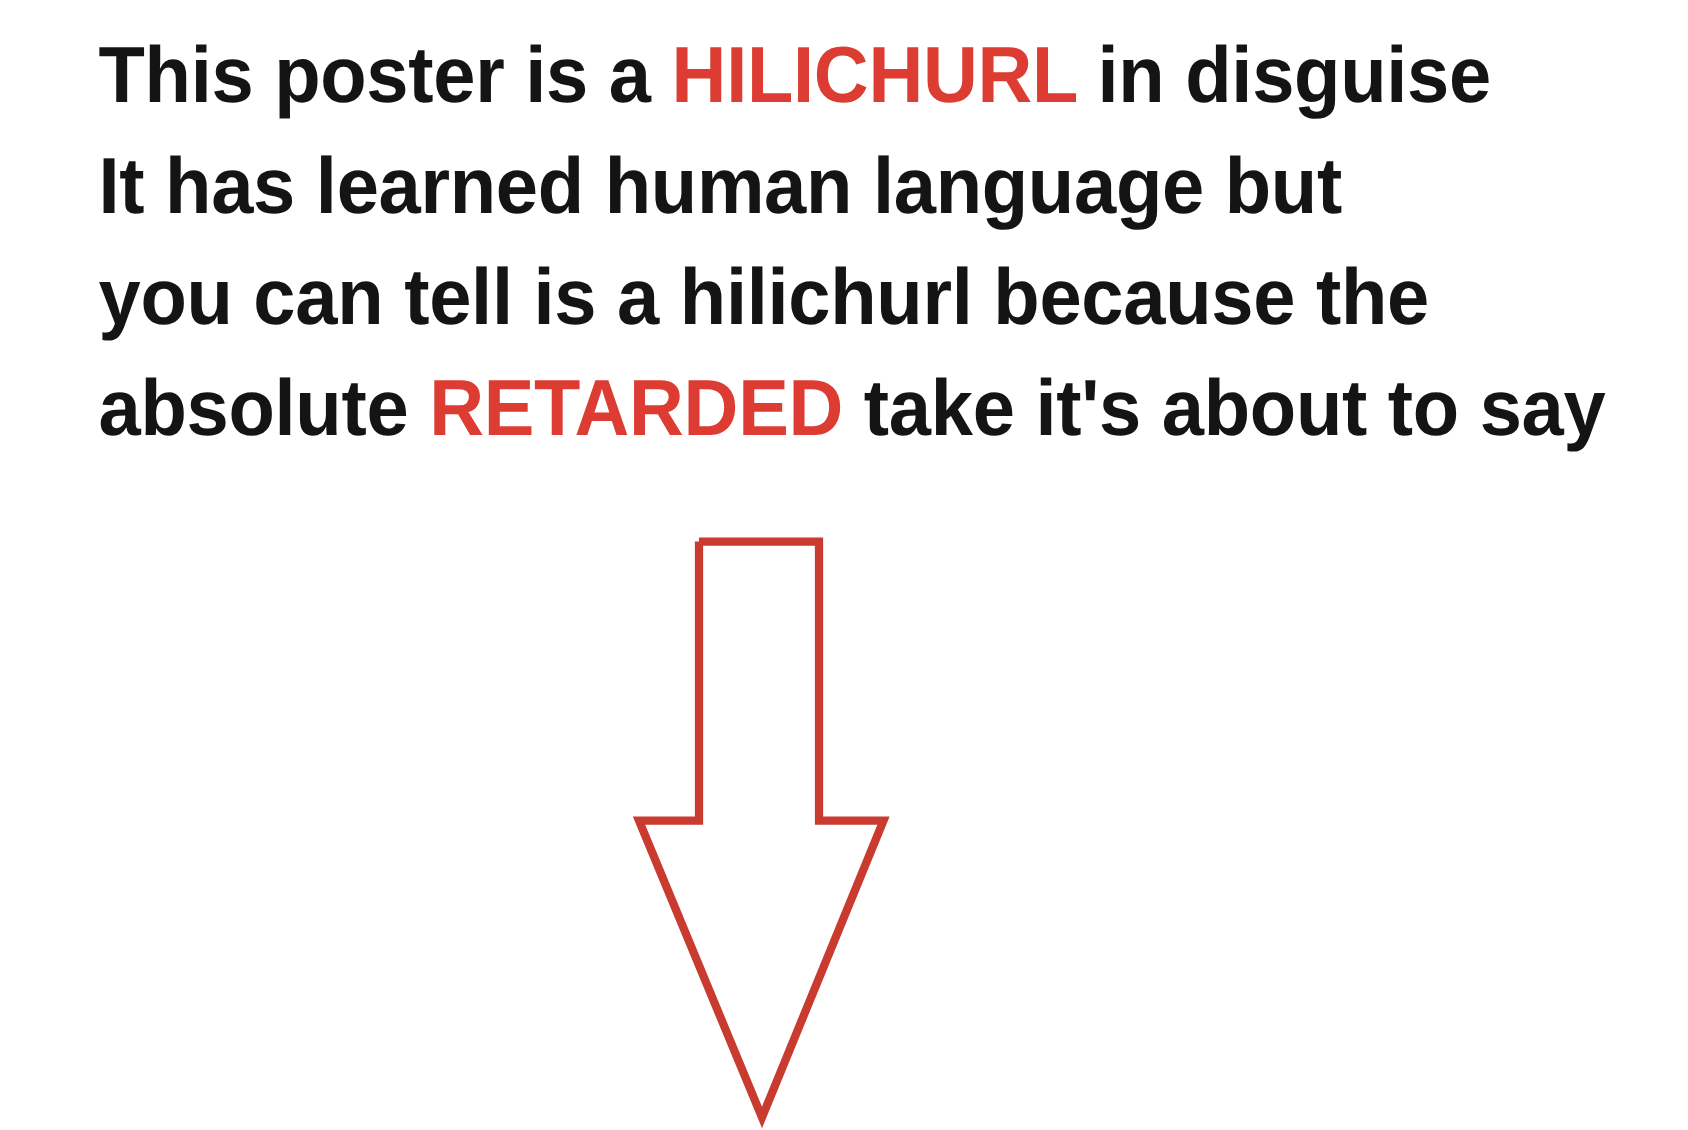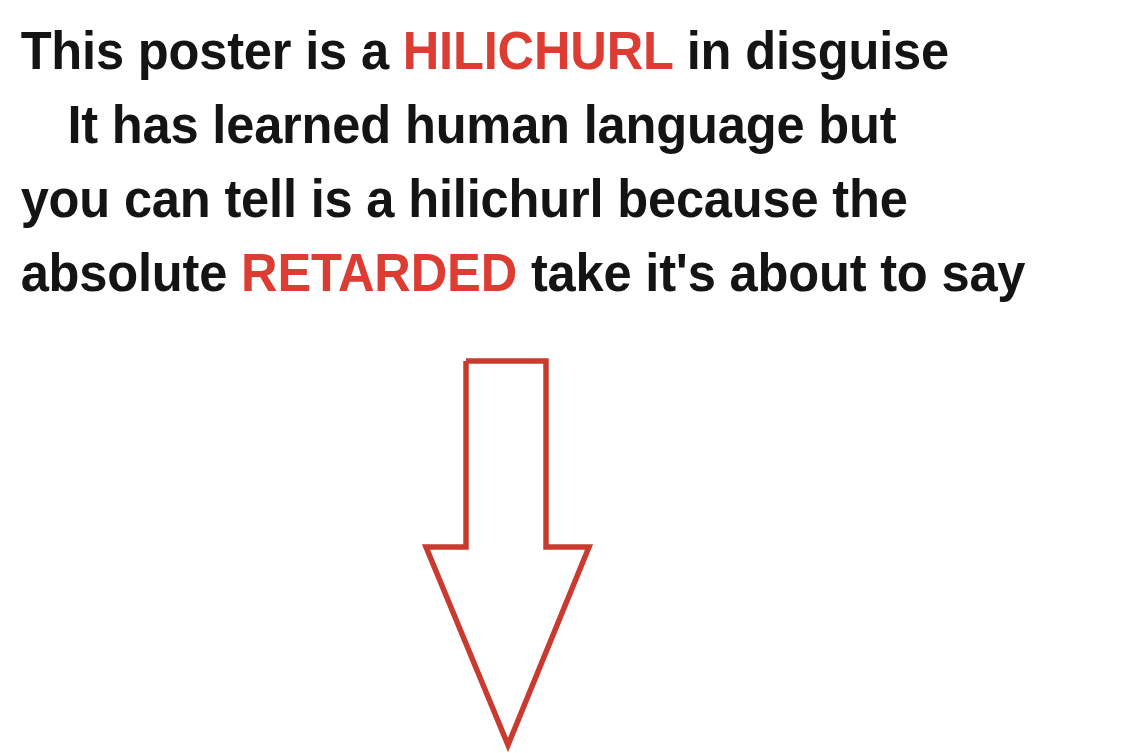--- a/index.html
+++ b/index.html
@@ -20,21 +20,22 @@
     height: 753px;
     background: #ffffff;
   }
 
   
   #caption-block {
     position: absolute;
     left: 0;
     top: 14px;
     width: 917px;
-    text-align: right;
+    text-align: left;
+    padding-left: 45px;
   }
   .caption-line {
     display: block;
     font-family: "Liberation Sans", "DejaVu Sans", sans-serif;
     font-weight: bold;
     font-size: 53px;
     line-height: 74px;
     letter-spacing: -0.2px;
     color: #141414;
     white-space: nowrap;

